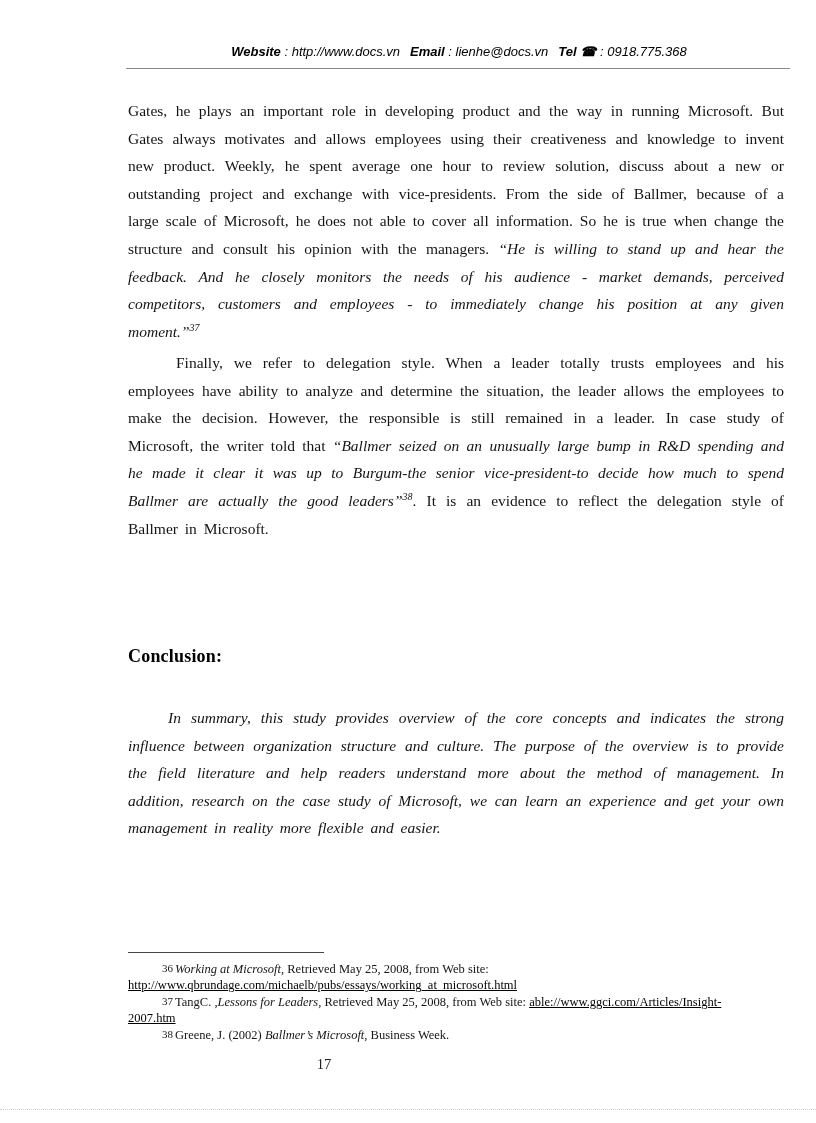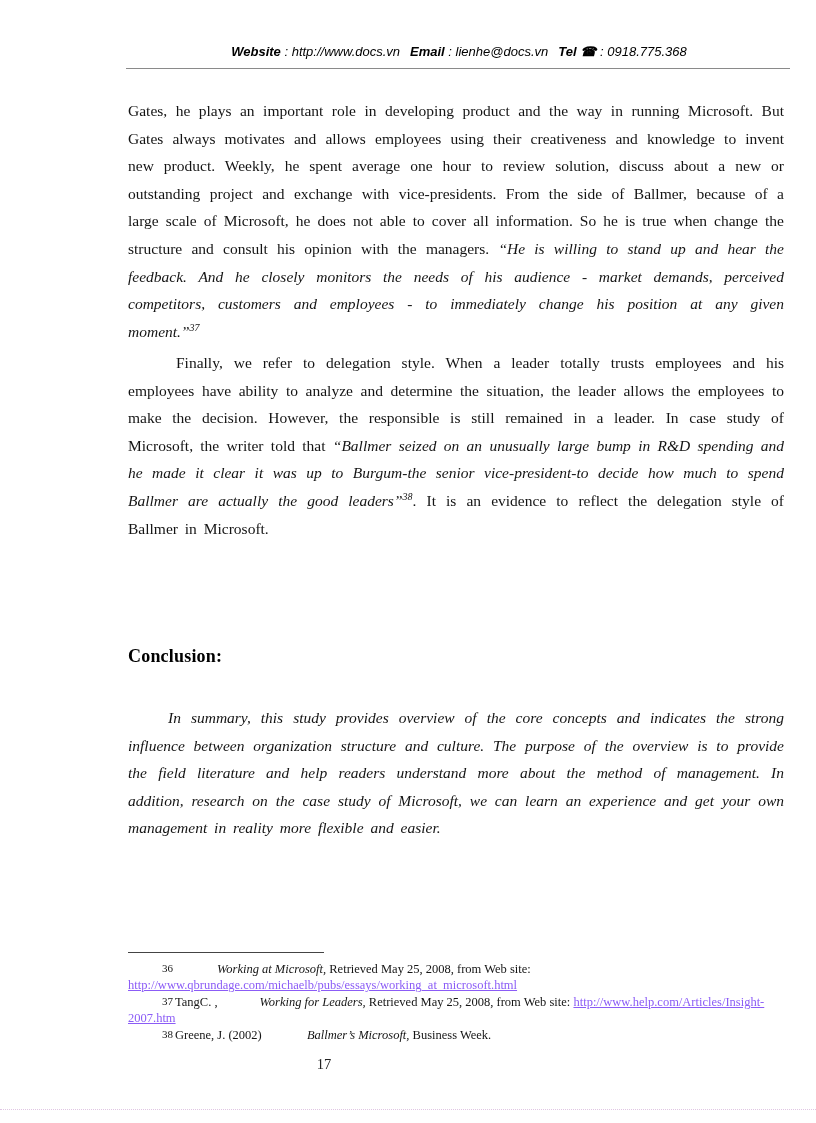--- a/index.html
+++ b/index.html
@@ -49,22 +49,22 @@
   
   .fn-sep{
     position:absolute;top:952px;left:128px;width:196px;height:0;
     border-top:1px solid #444;
   }
   .footnotes{
     position:absolute;top:960px;left:128px;width:660px;
     font-size:12.5px;line-height:16px;color:#151515;
   }
   .fn-num{font-size:11px;vertical-align:1px;padding-right:2px;margin-left:34px;}
-  .fn-title{font-style:italic;margin-left:42px;}
-  .fn-link{color:#8b5cf6;text-decoration:underline;cursor:pointer;}
+  .fn-title{font-style:italic;}
+  .fn-link{color:#000000;text-decoration:underline;cursor:pointer;}
   
   .pagenum{
     position:absolute;top:1056px;left:0;width:648px;
     text-align:center;font-size:14.5px;color:#222;
   }
   .bottom-rule{
     position:absolute;top:1109px;left:0;width:816px;height:0;
     border-top:1px dotted #d9b8dd;
     opacity:.8;
   }
@@ -92,21 +92,21 @@
   <div class="bodytext summary">In summary, this study provides overview of the core concepts and indicates the strong influence between organization structure and culture. The purpose of the overview is to provide the field literature and help readers understand more about the method of management.  In addition, research on the case study of Microsoft, we can learn an experience and get your own management in reality more flexible  and easier.</div>
 
   <div class="fn-sep"></div>
 
   <div class="footnotes">
     <div>
       <span class="fn-num">36</span><span class="fn-title">Working at Microsoft,</span><span> Retrieved May 25, 2008,  from Web site:</span><br>
       <span class="fn-link">http://www.qbrundage.com/michaelb/pubs/essays/working_at_microsoft.html</span>
     </div>
     <div>
-      <span class="fn-num">37</span><span>TangC. ,</span><span class="fn-title">Working for Leaders,</span><span> Retrieved May 25, 2008,  from Web site: </span><span class="fn-link">http://www.help.com/Articles/Insight-</span><br>
+      <span class="fn-num">37</span><span>TangC. ,</span><span class="fn-title">Lessons for Leaders,</span><span> Retrieved May 25, 2008,  from Web site: </span><span class="fn-link">able://www.ggci.com/Articles/Insight-</span><br>
       <span class="fn-link">2007.htm</span>
     </div>
     <div>
       <span class="fn-num">38</span><span>Greene, J. (2002)  </span><span class="fn-title">Ballmer’s Microsoft,</span><span> Business Week.</span>
     </div>
   </div>
 
   <div class="pagenum">17</div>
 
   <div class="bottom-rule"></div>

